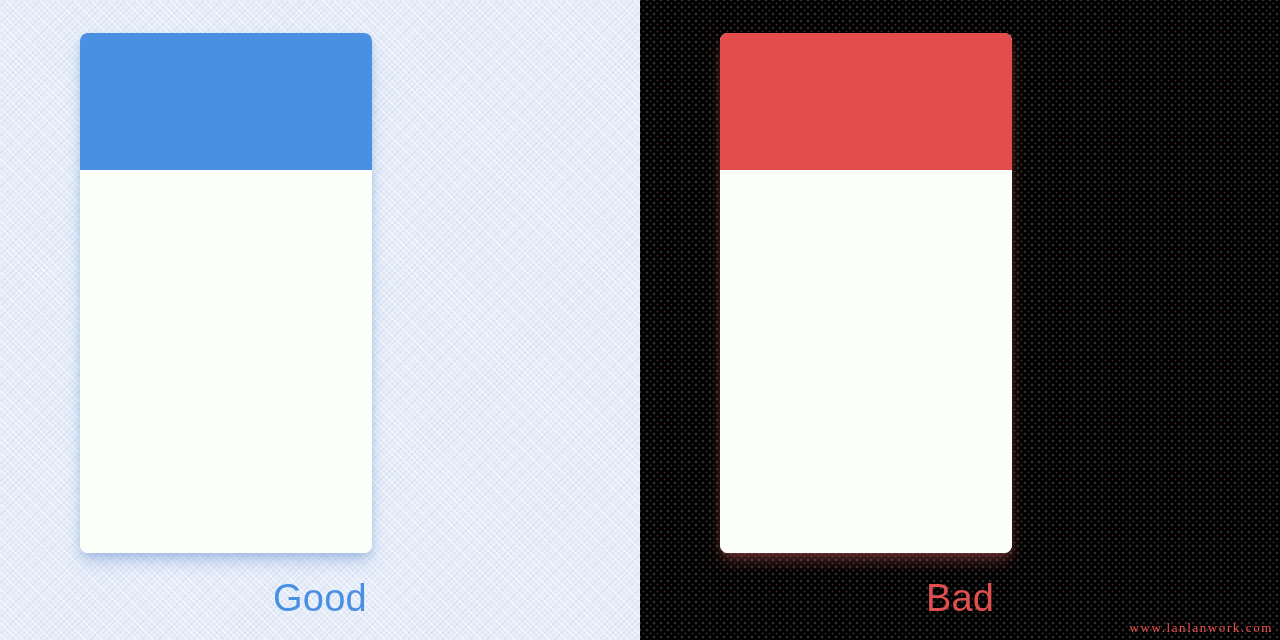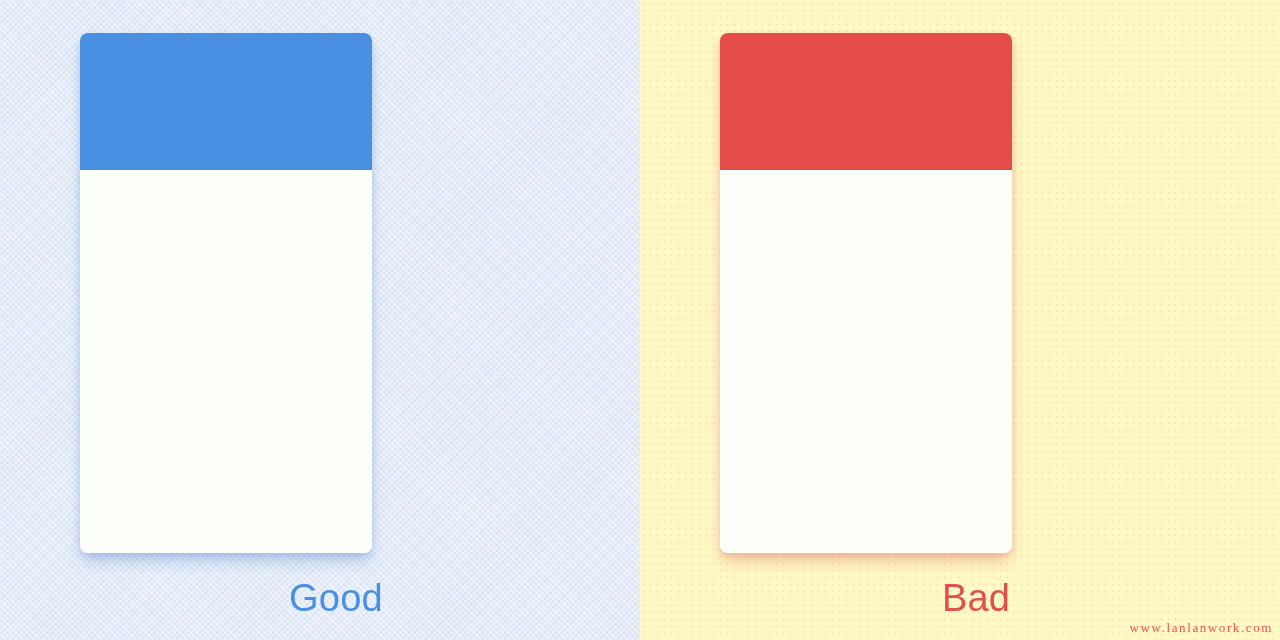--- a/index.html
+++ b/index.html
@@ -39,21 +39,21 @@
     content: "";
     position: absolute;
     inset: 0;
     background-image:
       repeating-linear-gradient(45deg,  rgba(255,255,255,0.55) 0 1px, rgba(255,255,255,0) 1px 4px),
       repeating-linear-gradient(-45deg, rgba(176,196,228,0.30) 0 1px, rgba(176,196,228,0) 1px 4px);
     pointer-events: none;
   }
 
   .panel-bad {
-    background-color: #fef9c3;
+    background-color: #000000;
   }
   
   .panel-bad::before {
     content: "";
     position: absolute;
     inset: 0;
     background-image:
       radial-gradient(rgba(235,150,150,0.32) 0.8px, rgba(235,150,150,0) 1.1px),
       radial-gradient(rgba(255,255,255,0.45) 0.8px, rgba(255,255,255,0) 1.1px);
     background-size: 7px 7px, 7px 7px;
@@ -93,21 +93,21 @@
 
   .card-body {
     width: 100%;
     height: 383px;
     background-color: #fcfefa;
   }
 
   
   .caption {
     position: absolute;
-    left: 16px;
+    left: 0;
     top: 573px;
     width: 640px;
     text-align: center;
     font-size: 38px;
     font-weight: 300;
     line-height: 50px;
     letter-spacing: 0.2px;
     white-space: nowrap;
     -webkit-font-smoothing: antialiased;
     z-index: 3;

